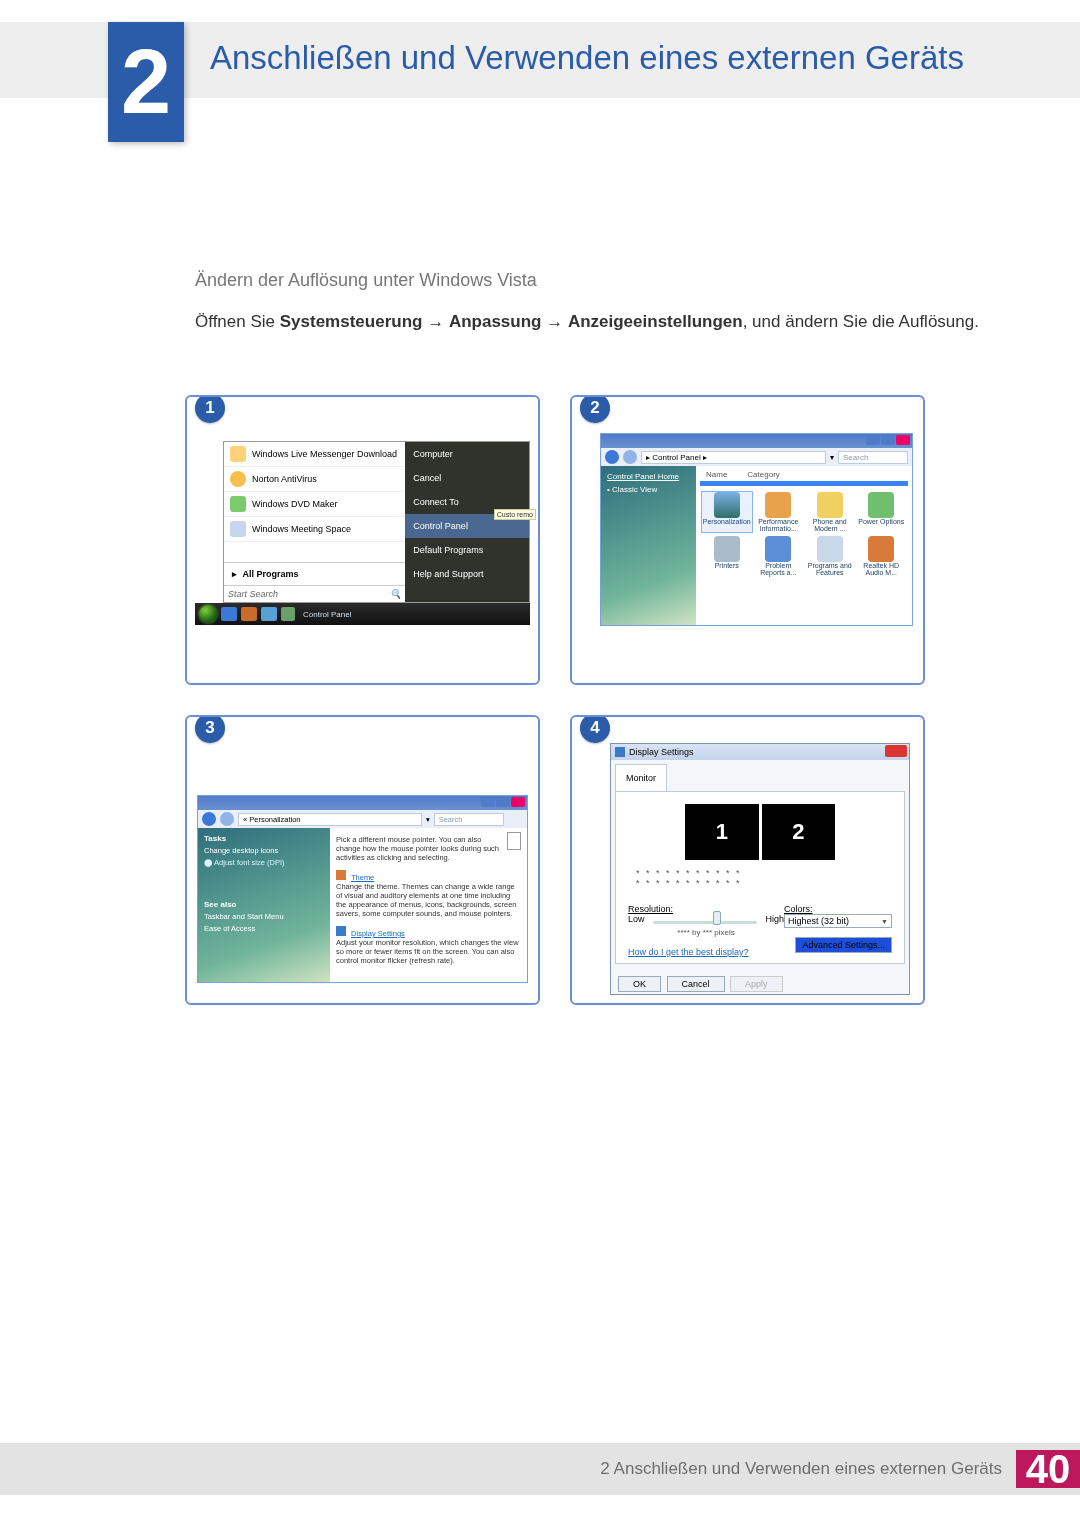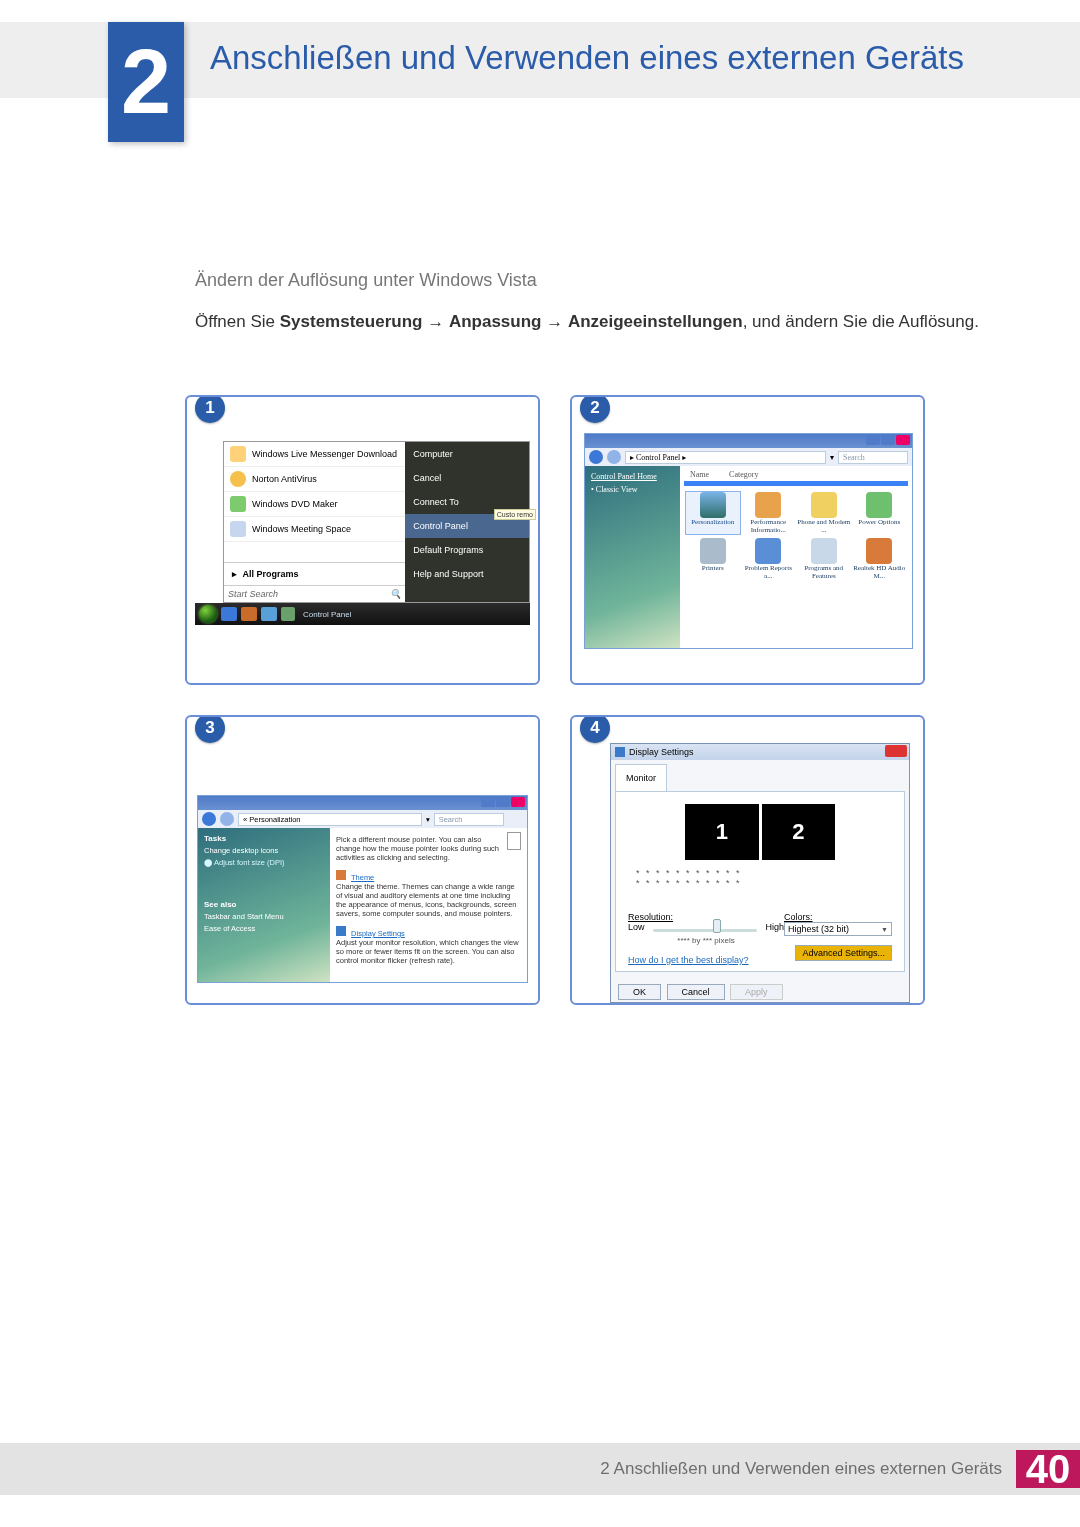--- a/index.html
+++ b/index.html
@@ -96,21 +96,21 @@
   .p1-search .mag{color:#3b78d8;}
   .p1-right{ flex:0.75; background:#30332b; color:#fff; display:flex; flex-direction:column;}
   .p1-right .ritem{ padding:7px 8px; font-size:9px;}
   .p1-right .ritem.hl{ background:#49678f;}
   .p1-task{ height:22px; background:linear-gradient(#2b2b2b,#111); display:flex; align-items:center; gap:4px; padding:0 4px;}
   .p1-task .orb{width:18px;height:18px;border-radius:50%;background:radial-gradient(circle at 35% 30%, #7fd13b, #1a5e12 65%); box-shadow:0 0 3px #6fc13a;}
   .p1-task .tb{height:14px;width:16px;background:#3b78d8;border-radius:2px;}
   .p1-task .cp{ color:#cde; font-size:8px; margin-left:4px;}
 
   
-  .p2-win{ margin:18px 2px 2px 4px; border:1px solid #7aa0d8; height:216px; background:linear-gradient(#cfe3ef,#eef 60px); font-size:8px; position:relative;font-family:Liberation Serif, serif;}
+  .p2-win{ margin:18px 2px 2px 20px; border:1px solid #7aa0d8; height:193px; background:linear-gradient(#cfe3ef,#eef 60px); font-size:8px; position:relative;}
   .p2-titlebar{height:14px;background:linear-gradient(#4f7bc9,#6990cf); position:relative;}
   .p2-titlebar .wbtn{position:absolute;right:2px;top:1px;display:flex;gap:1px;}
   .p2-titlebar .wbtn span{width:14px;height:10px;background:#e06; border-radius:2px;}
   .p2-titlebar .wbtn span.m{background:#4f7bc9;}
   .p2-addr{height:18px;background:#e9eef8;display:flex;align-items:center;gap:4px;padding:0 4px;}
   .p2-addr .nav{width:14px;height:14px;border-radius:50%;background:#3b78d8;}
   .p2-addr .path{background:#fff;border:1px solid #bcd;padding:1px 4px;flex:1;}
   .p2-addr .srch{background:#fff;border:1px solid #bcd;padding:1px 4px;width:70px;color:#89a;}
   .p2-body{position:absolute;top:32px;bottom:0;left:0;right:0;display:flex;}
   .p2-side{width:95px;background:linear-gradient(160deg,#2e6e7e,#6fb49a 70%,#cfe3c2); color:#fff; padding:6px 6px;}
@@ -138,29 +138,29 @@
   
   .p4-frame{margin:8px 2px 2px 30px;width:300px;border:1px solid #7a93b6;background:#f4f6f9;font-size:9px;position:relative;}
   .p4-title{height:16px;background:linear-gradient(#d9e4f3,#c3d3ea);display:flex;align-items:center;padding:0 4px;position:relative;}
   .p4-title .cls{position:absolute;right:2px;top:1px;width:22px;height:12px;background:#d33;border-radius:2px;}
   .p4-tab{margin:4px 4px 0 4px;border:1px solid #bcd;border-bottom:none;display:inline-block;padding:8px 10px;background:#fff;}
   .p4-inner{margin:0 4px 4px 4px;border:1px solid #bcd;background:#fff;padding:6px;}
   .p4-mon{margin:6px auto 8px auto;width:150px;height:56px;background:#000;display:flex;}
   .p4-mon div{flex:1;color:#fff;display:flex;align-items:center;justify-content:center;font-size:22px;font-weight:bold;}
   .p4-mon div+div{border-left:3px solid #fff;}
   .p4-dots{letter-spacing:2px;color:#555;margin-left:14px;}
-  .p4-row{display:flex;justify-content:flex-end;margin:24px 6px 0 6px;}
+  .p4-row{display:flex;justify-content:flex-end;margin:16px 6px 0 6px;}
   .p4-slider{position:relative;flex:1;margin:0 8px;}
   .p4-slider .track{height:3px;background:#cdd;margin-top:6px;border-radius:2px;position:relative;}
   .p4-slider .thumb{position:absolute;left:58%;top:-4px;width:8px;height:14px;background:#e7edf5;border:1px solid #8aa;border-radius:2px;}
   .p4-sel{border:1px solid #9ab;padding:1px 3px;background:#fff;min-width:86px;display:flex;justify-content:space-between;align-items:center;}
   .p4-sel .dd{font-size:7px;color:#555;}
   .p4-res{text-align:center;font-size:8px;color:#555;margin-top:4px;}
   .p4-help{color:#1a6ac0;text-decoration:underline;margin:10px 0 0 6px;display:inline-block;}
-  .p4-adv{float:right;border:1px solid #9ab;padding:2px 6px;background:#eab308;margin-right:6px;}
+  .p4-adv{float:right;border:1px solid #9ab;padding:2px 6px;background:#1d4ed8;margin-right:6px;}
   .p4-btns{margin-top:10px;text-align:left;padding:2px 4px;}
   .p4-btns span{display:inline-block;border:1px solid #9ab;padding:2px 14px;background:#eef2f8;margin-left:3px;font-size:9px;}
   .p4-btns span.dis{color:#aaa;border-color:#ccc;}
 
   
   .footer {
     position:absolute;
     bottom:32px; left:0; right:0;
     height:52px;
     background:#e3e3e3;

